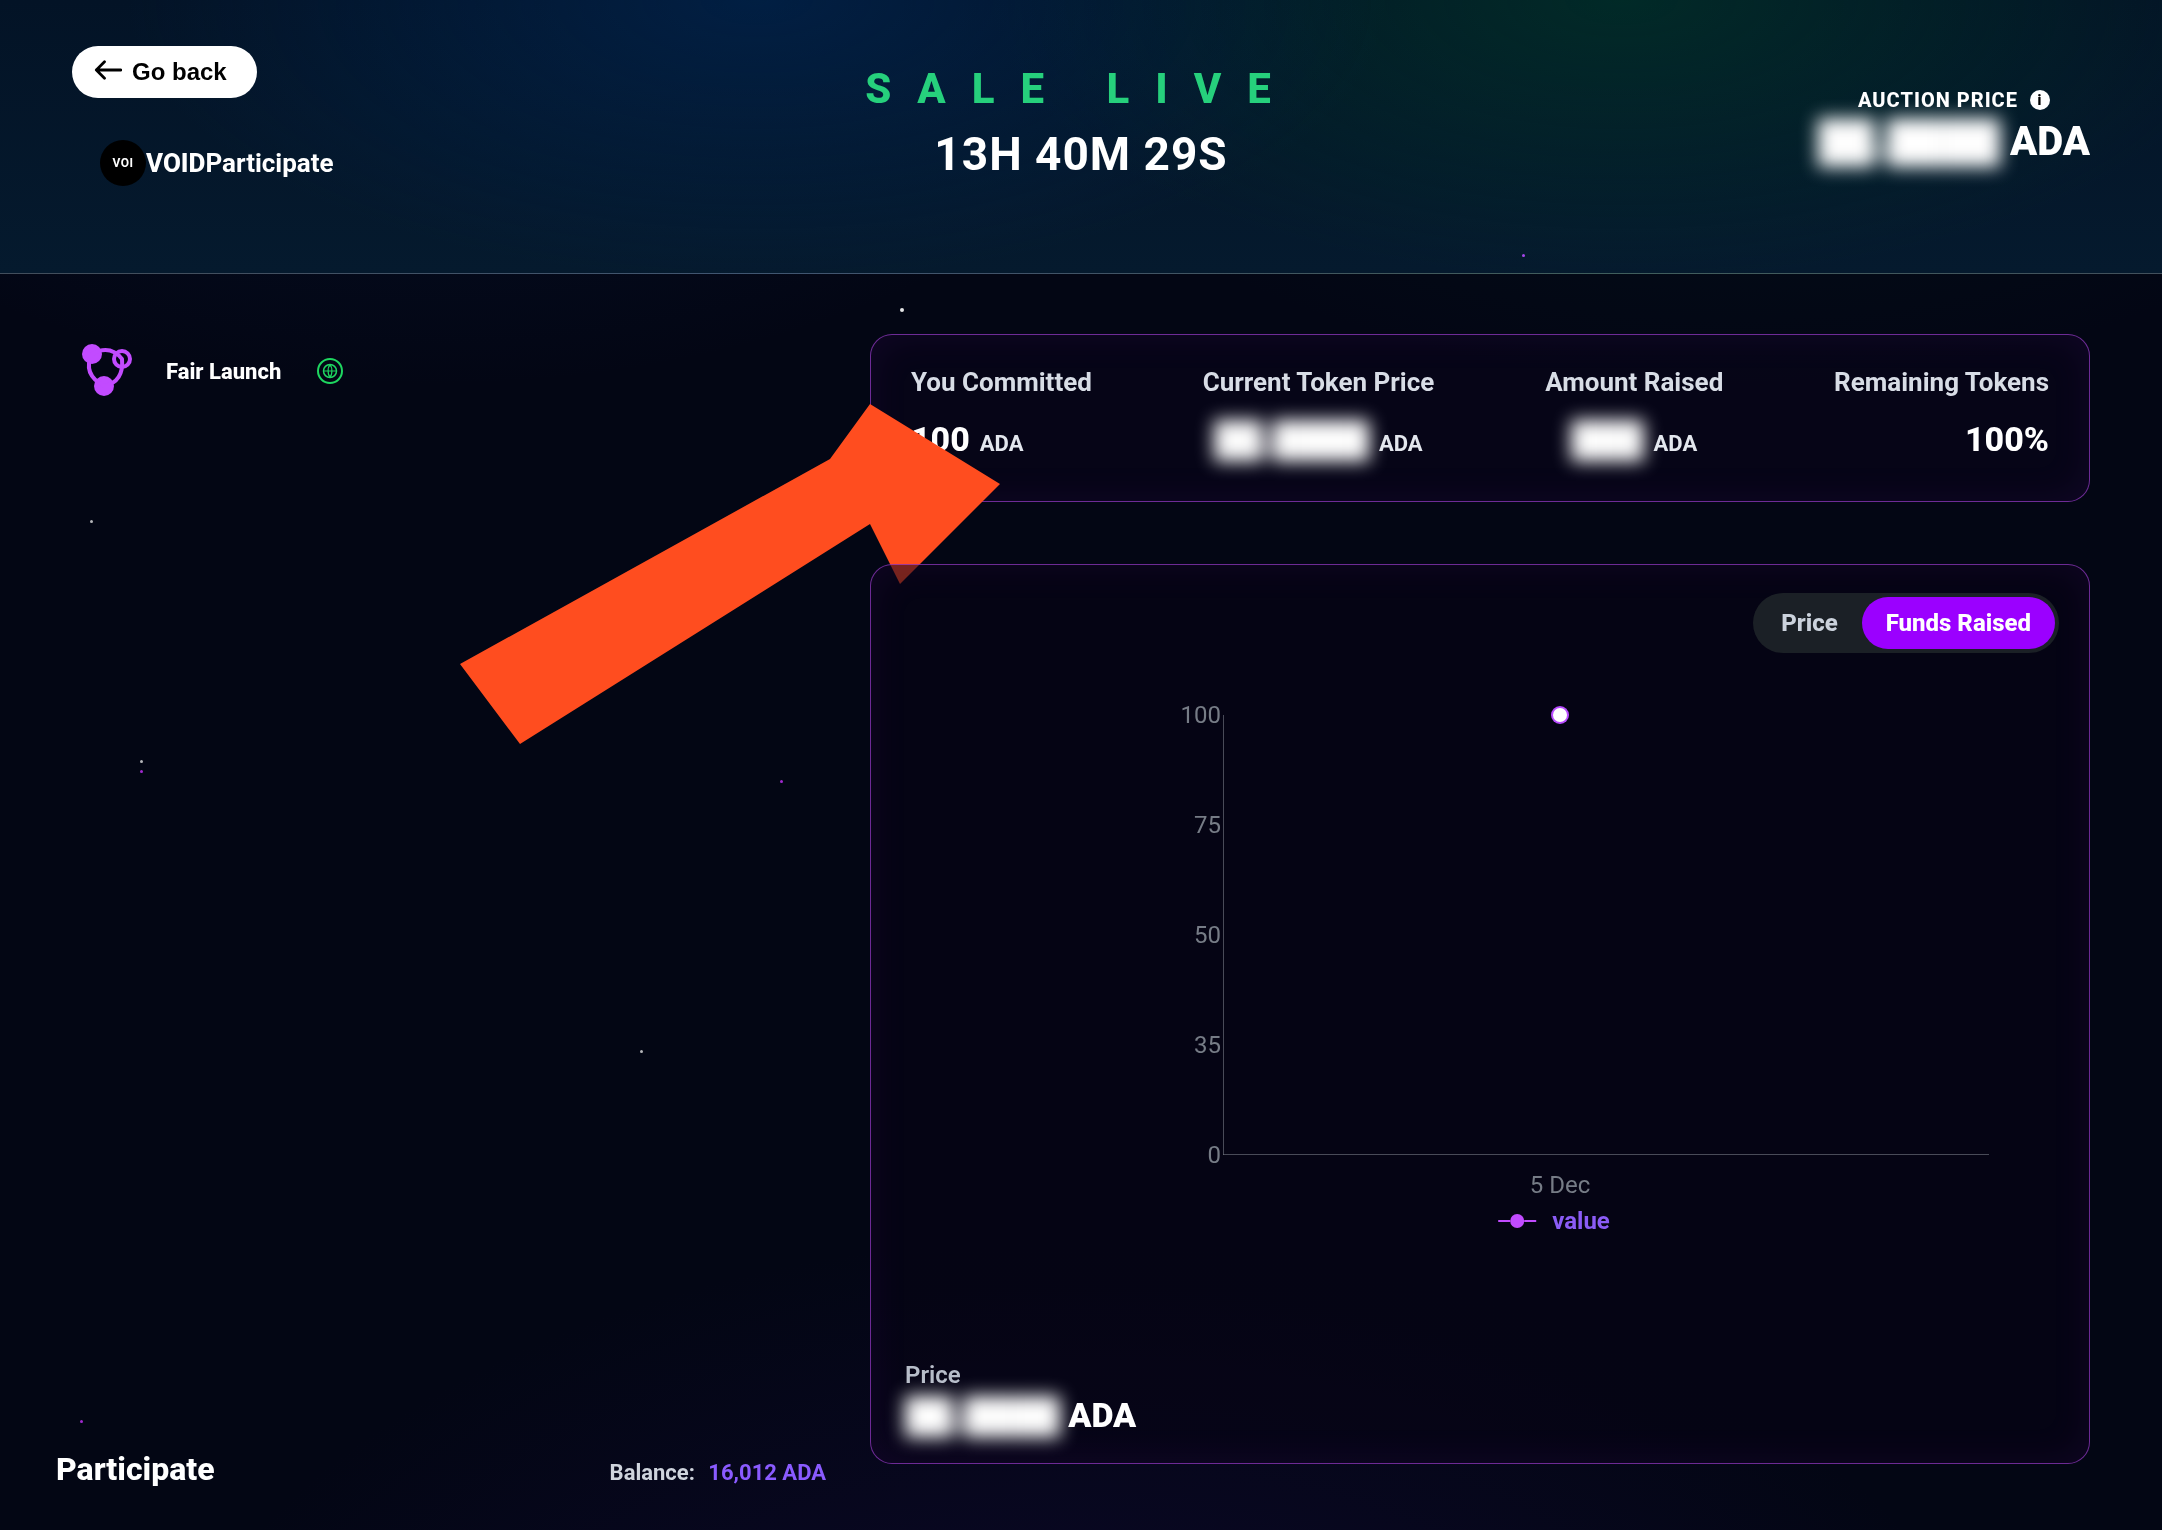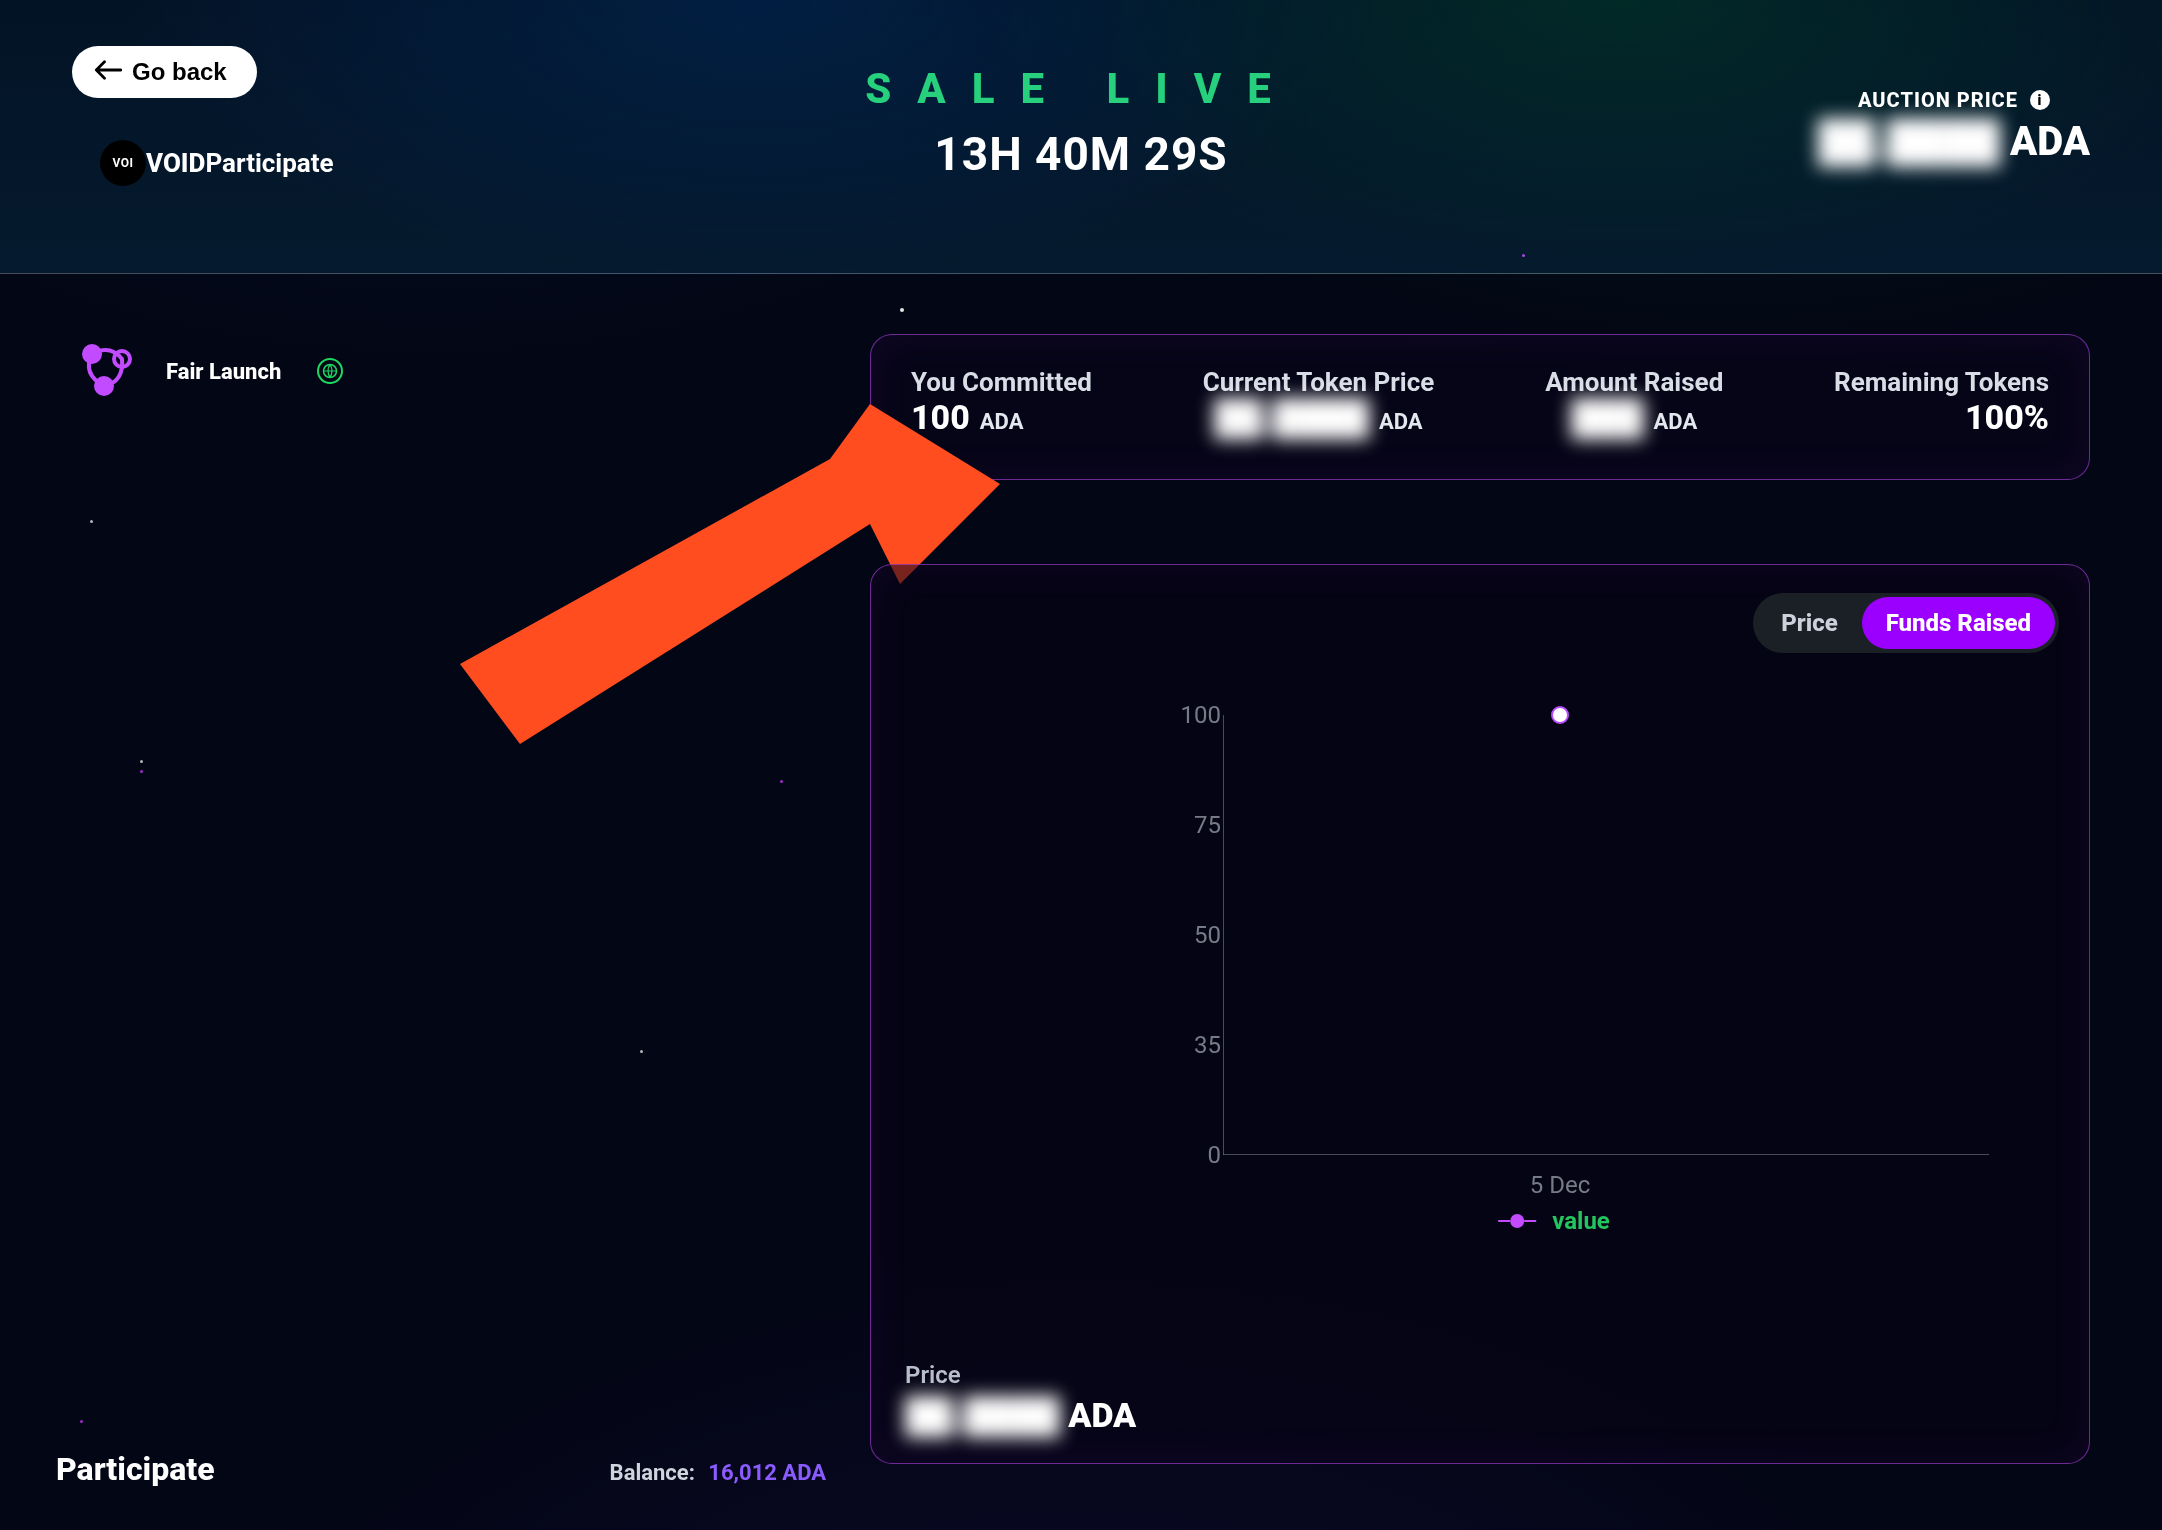--- a/index.html
+++ b/index.html
@@ -80,21 +80,21 @@
   
   .stats-card{
     position:absolute;left:870px;right:72px;top:60px;
     border:1.5px solid rgba(194,75,255,.55);
     border-radius:22px;
     background:var(--cardBg);
     padding:32px 40px 42px 40px;
     display:flex;justify-content:space-between;gap:20px;
     box-shadow:0 0 40px rgba(160,32,240,.08) inset;
   }
-  .stat{display:flex;flex-direction:column;min-width:0}
+  .stat{display:flex;flex-direction:column;gap:22px;min-width:0}
   .stat .lbl{color:#d8dde6;font-size:26px;font-weight:700;white-space:nowrap}
   .stat .val{font-size:34px;font-weight:800;display:flex;align-items:baseline;gap:10px;justify-content:flex-end}
   .stat .val .unit{font-size:22px;font-weight:700;color:#e3e7ee}
   .stat.center .val{justify-content:center}
   .stat.left .val{justify-content:flex-start}
 
   
   .arrow-annot{position:absolute;left:400px;top:90px;pointer-events:none}
   .arrow-annot svg{width:600px;height:420px}
 
@@ -115,21 +115,21 @@
   .toggle .opt.active{background:var(--toggleActive);color:#fff}
 
   .chart-area{position:absolute;left:260px;right:100px;top:150px;height:500px}
   .y-axis{position:absolute;left:-20px;top:0;bottom:60px;width:110px}
   .y-tick{position:absolute;right:0;transform:translateY(-50%);color:#767c86;font-size:24px}
   .axis-line{position:absolute;background:#767c86;opacity:.6}
   .axis-y{left:92px;top:0;bottom:60px;width:1px}
   .axis-x{left:92px;right:0;bottom:60px;height:1px}
   .x-tick{position:absolute;bottom:16px;color:#767c86;font-size:24px;transform:translateX(-50%)}
   .point{position:absolute;width:14px;height:14px;border-radius:50%;background:#fff;box-shadow:0 0 0 2px #b84bff;transform:translate(-50%,-50%)}
-  .legend{position:absolute;left:50%;bottom:-20px;transform:translateX(-50%);display:flex;align-items:center;gap:28px;color:#22c55e;font-size:24px;font-weight:700}
+  .legend{position:absolute;left:50%;bottom:-20px;transform:translateX(-50%);display:flex;align-items:center;gap:28px;color:#8b5cf6;font-size:24px;font-weight:700}
   .legend .dot{width:14px;height:14px;border-radius:50%;background:#c24bff;position:relative}
   .legend .dot::before,.legend .dot::after{content:"";position:absolute;top:50%;width:12px;height:2px;background:#c24bff;transform:translateY(-50%)}
   .legend .dot::before{right:100%}
   .legend .dot::after{left:100%}
 
   .price-footer{position:absolute;left:34px;bottom:28px}
   .price-footer .lbl{color:#b7bdc9;font-size:24px;font-weight:600}
   .price-footer .val{font-size:34px;font-weight:900;margin-top:6px}
 
   

